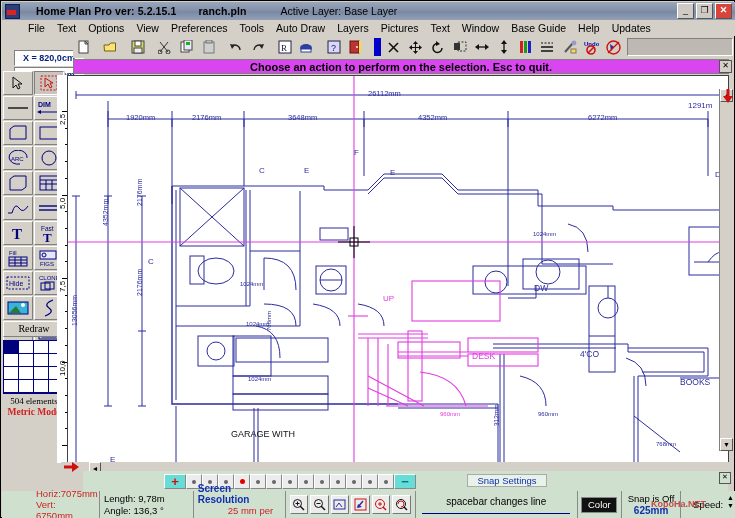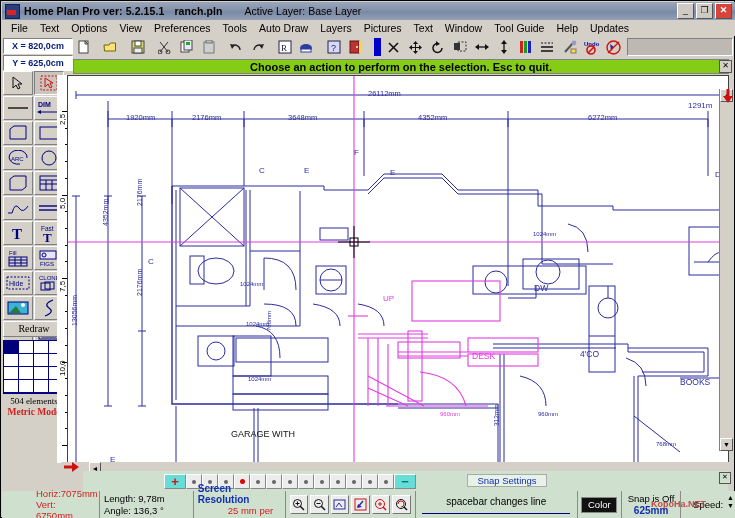--- a/index.html
+++ b/index.html
@@ -2,50 +2,50 @@
 <html><head>
 <meta charset="utf-8">
 <style>
   html,body{margin:0;padding:0;background:#808080;}
   body{width:735px;height:518px;overflow:hidden;font-family:"Liberation Sans",sans-serif;}
   #app{position:relative;width:735px;height:518px;background:#d4d0c8;box-sizing:border-box;border:1px solid #000;}
 
   
   .titlebar{position:absolute;left:1px;top:1px;width:733px;height:18px;
     background:linear-gradient(to bottom,#9aa6bb 0%,#8492aa 45%,#7a89a3 55%,#93a0b6 100%);
-    display:flex;align-items:center;}
+    display:flex;align-items:center;gap:12px;}
   .tb-icon{width:13px;height:13px;margin:0 4px 0 3px;background:#2c3e7a;border:1px solid #11204d;position:relative;flex:none;}
   .tb-icon:after{content:"";position:absolute;left:1px;top:5px;width:9px;height:5px;background:#d22;}
   .tb-title{font-size:10.5px;font-weight:bold;color:#000;white-space:nowrap;letter-spacing:.1px;}
   .tb-sub{font-size:10.5px;font-weight:normal;color:#000;margin-left:22px;white-space:nowrap;}
   .tb-btns{margin-left:auto;display:flex;gap:2px;padding-right:3px;}
   .tb-btn{width:15px;height:14px;background:#cfcbc4;border:1px solid #fff;border-right-color:#555;border-bottom-color:#555;
     font-size:9px;line-height:12px;text-align:center;color:#000;font-family:"Liberation Sans",sans-serif;}
   .tb-btn.close{background:#d8443a;color:#fff;font-weight:bold;}
 
   
-  .menubar{position:absolute;left:1px;top:19px;width:733px;height:16px;background:#d4d0c8;display:flex;align-items:center;padding-left:3px;box-sizing:border-box;}
+  .menubar{position:absolute;left:1px;top:19px;width:733px;height:16px;background:#d4d0c8;display:flex;align-items:center;padding-left:20px;box-sizing:border-box;}
   .menu-item{font-size:10.5px;color:#000;padding:1px 6px;white-space:nowrap;}
 
   
-  .coordbox{position:absolute;left:2px;width:68px;height:14px;background:#fff;border:1px solid #808080;border-right-color:#fff;border-bottom-color:#fff;
-    font-size:9px;color:#001a7a;text-align:center;line-height:14px;font-weight:bold;}
+  .coordbox{position:absolute;left:13px;width:68px;height:14px;background:#fff;border:1px solid #808080;border-right-color:#fff;border-bottom-color:#fff;
+    font-size:9px;color:#001a7a;text-align:center;line-height:14px;font-weight:bold;margin-top:12px;}
   #coordX{top:37px;}
   #coordY{top:54px;}
 
   
   .toolbar{position:absolute;left:72px;top:36px;width:660px;height:20px;background:#d4d0c8;display:flex;align-items:center;}
   .tbtn{width:19px;height:19px;margin-right:1px;background:#d4d0c8;border:1px solid transparent;display:flex;align-items:center;justify-content:center;font-size:10px;color:#000;flex:none;position:relative;}
   .tbtn svg{display:block;}
   .tsep{width:5px;flex:none;}
   .tbar-blue{width:7px;height:18px;background:#0000cd;flex:none;margin:0 2px;}
   .tbar-sunken{flex:1;height:16px;background:#bdb9b2;border:1px solid #808080;border-right-color:#fff;border-bottom-color:#fff;margin-left:2px;}
 
   
-  .hintbar{position:absolute;left:72px;top:58px;width:656px;height:15px;background:#84cc16;border:1px solid #808080;
+  .hintbar{position:absolute;left:72px;top:58px;width:656px;height:15px;background:#d946ef;border:1px solid #808080;
     font-size:11px;font-weight:bold;color:#000;text-align:center;line-height:15px;box-sizing:border-box;}
   .hint-x{position:absolute;right:2px;top:59px;width:11px;height:11px;border:1px solid #555;background:#d4d0c8;font-size:8px;line-height:9px;text-align:center;}
 
   
   .palette{position:absolute;left:2px;top:70px;width:62px;height:330px;background:#d4d0c8;}
   .prow{display:flex;}
   .pbtn{width:30px;height:24px;margin:0 1px 1px 0;background:#d4d0c8;border:1px solid #fff;border-right-color:#808080;border-bottom-color:#808080;
     display:flex;align-items:center;justify-content:center;font-size:8px;color:#000080;box-sizing:border-box;position:relative;overflow:hidden;}
   .pbtn.sel{border:1px solid #808080;border-right-color:#fff;border-bottom-color:#fff;background:#cac6bf;}
   .redraw{width:62px;height:16px;margin-top:2px;background:#d4d0c8;border:1px solid #fff;border-right-color:#808080;border-bottom-color:#808080;
@@ -114,21 +114,21 @@
       <div class="menu-item">Text</div>
       <div class="menu-item">Options</div>
       <div class="menu-item">View</div>
       <div class="menu-item">Preferences</div>
       <div class="menu-item">Tools</div>
       <div class="menu-item">Auto Draw</div>
       <div class="menu-item">Layers</div>
       <div class="menu-item">Pictures</div>
       <div class="menu-item">Text</div>
       <div class="menu-item">Window</div>
-      <div class="menu-item">Tool Guide</div>
+      <div class="menu-item">Base Guide</div>
       <div class="menu-item">Help</div>
       <div class="menu-item">Updates</div>
     </div>
 
   <div class="coordbox" id="coordX">X = 820,0cm</div>
   <div class="coordbox" id="coordY">Y = 625,0cm</div>
 
   <div class="toolbar" id="toolbar">
       <div class="tbtn">
         <svg width="14" height="14">

